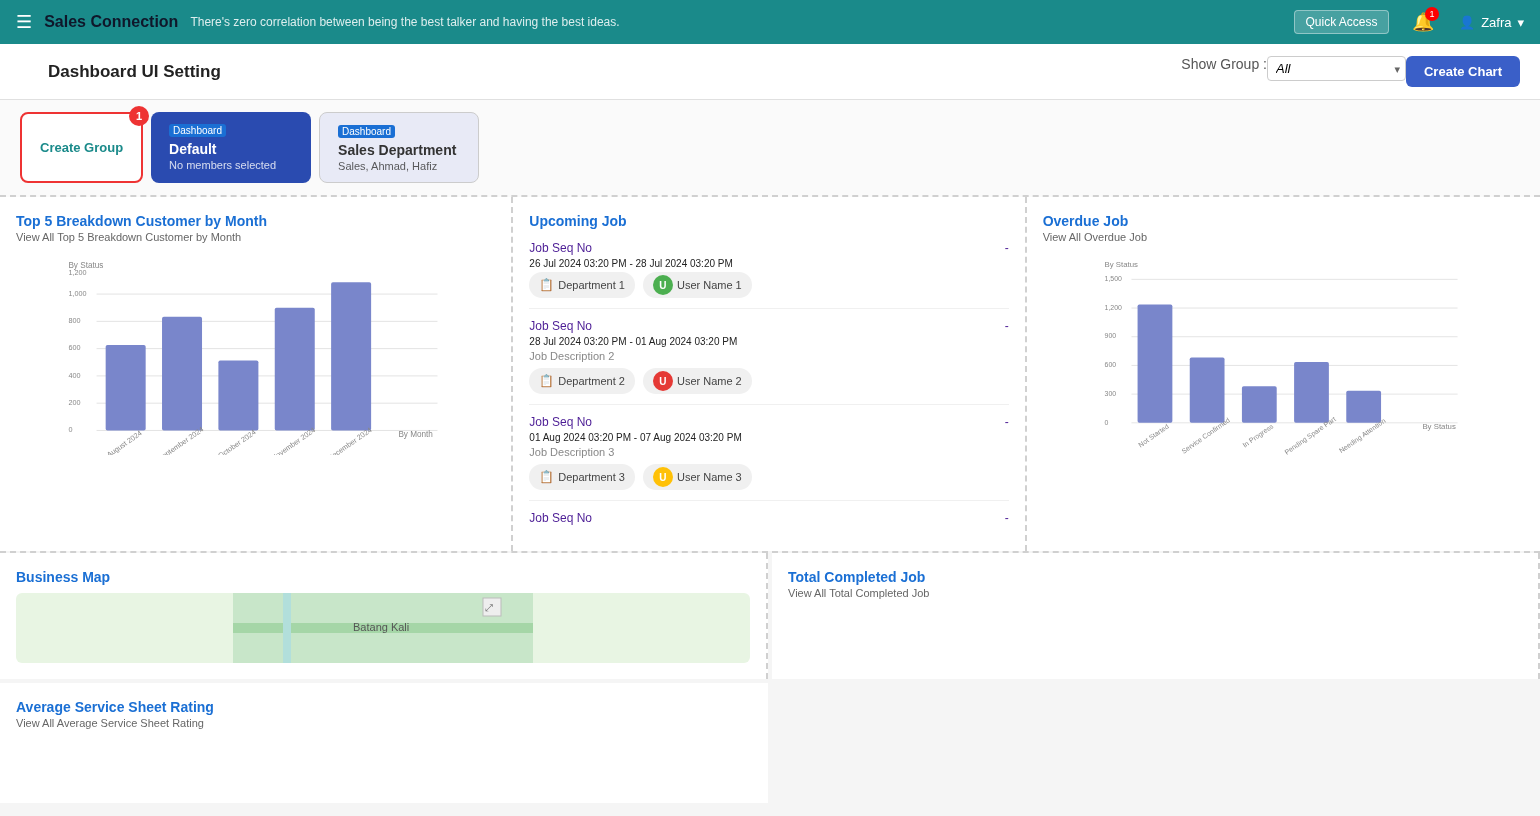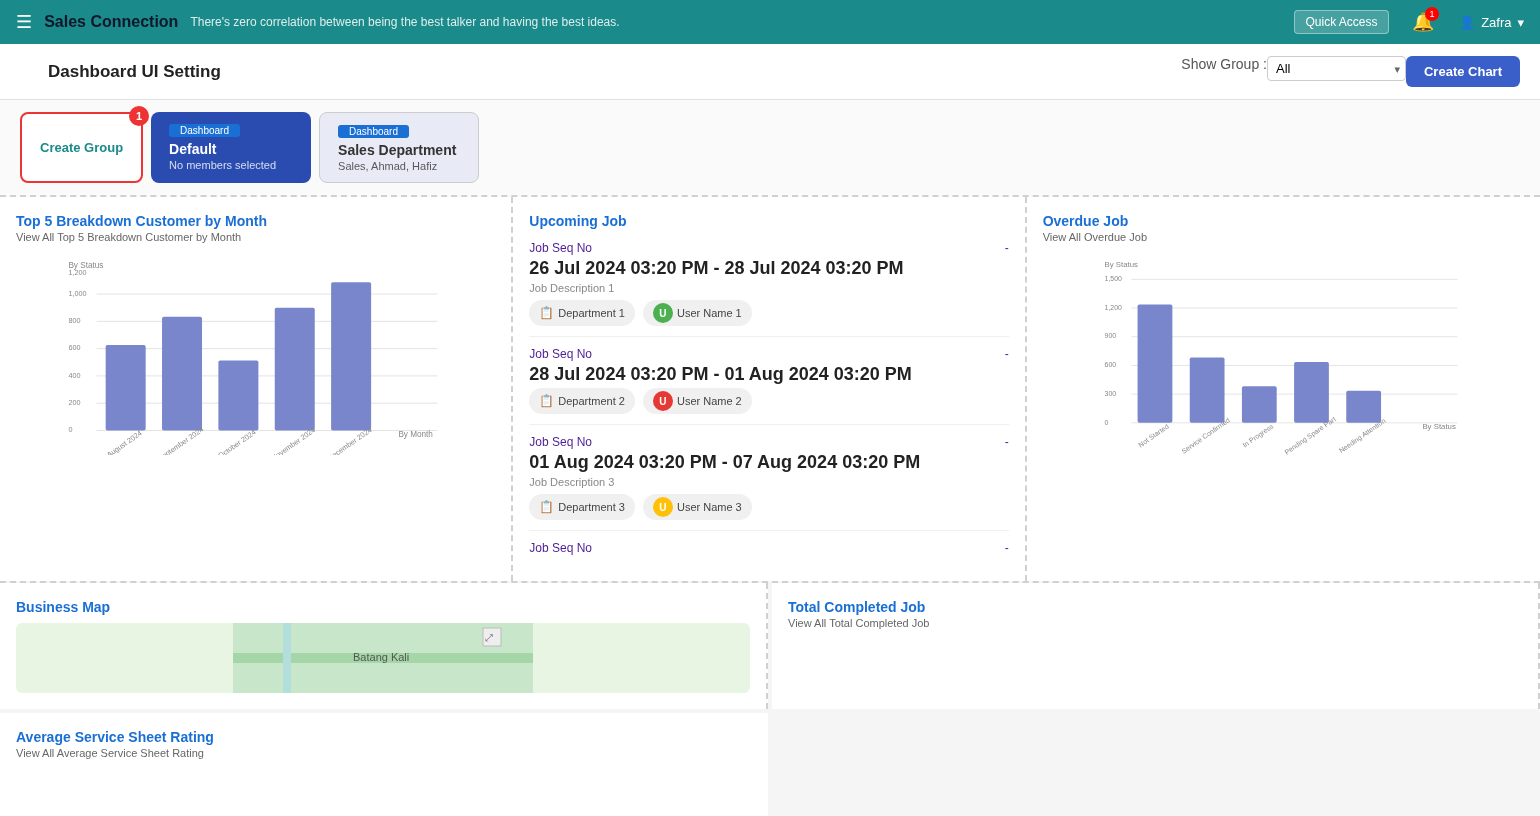--- a/index.html
+++ b/index.html
@@ -46,20 +46,21 @@
       justify-content: space-between;
       border-bottom: 1px solid #e0e0e0;
     }
     .toolbar-title { font-size: 17px; font-weight: 600; color: #222; margin-left: 28px; }
     .toolbar-right { display: flex; align-items: flex-start; }
     .show-group-label { font-size: 14px; color: #555; }
     .show-group-select {
       border: 1px solid #ccc; padding: 4px 24px 4px 8px; border-radius: 4px;
       font-size: 13px; cursor: pointer; appearance: none; background: white;
       min-width: 80px;
+      font-style: italic;
     }
     .create-chart-btn {
       background: #3a5fc8; color: white; border: none; padding: 8px 18px;
       border-radius: 6px; font-size: 13px; font-weight: 600; cursor: pointer;
     }
 
     
     .groups-row {
       background: #fafafa;
       padding: 12px 20px;
@@ -101,21 +102,21 @@
     }
     .group-card.inactive {
       background: #e8eaf6;
       color: #333;
       border: 1px solid #ccc;
     }
     .group-card-tag {
       font-size: 10px;
       background: #1a6fd4;
       color: white;
-      padding: 1px 11px;
+      padding: 1px 4px;
       border-radius: 3px;
       display: inline-block;
       margin-bottom: 4px;
     }
     .group-card.inactive .group-card-tag {
       background: #1a6fd4;
     }
     .group-card-name { font-size: 14px; font-weight: 700; }
     .group-card-sub { font-size: 11px; opacity: 0.8; margin-top: 2px; }
 
@@ -142,21 +143,21 @@
     }
 
     
     svg.bar-chart { width: 100%; height: 200px; }
 
     
     .job-panel { height: 100%; }
     .job-item { padding: 10px 0; border-bottom: 1px solid #f0f0f0; }
     .job-item:last-child { border-bottom: none; }
     .job-seq { font-size: 12px; color: #4c1d95; display: flex; justify-content: space-between; }
-    .job-date { font-size: 18px; color: #222; font-weight: 700; margin: 3px 0; }
+    .job-date { font-size: 10px; color: #222; font-weight: 400; margin: 3px 0; }
     .job-desc { font-size: 11px; color: #888; margin-bottom: 6px; }
     .job-tags { display: flex; gap: 8px; flex-wrap: wrap; }
     .job-tag {
       display: flex; align-items: center; gap: 4px;
       background: #f0f0f0; border-radius: 16px; padding: 3px 10px;
       font-size: 11px; color: #444;
     }
     .job-tag-icon { font-size: 12px; }
     .user-avatar {
       width: 20px; height: 20px; border-radius: 50%;
@@ -303,39 +304,39 @@
   <div class="chart-panel">
     <div class="chart-panel-title">Upcoming Job</div>
     <div class="job-panel">
 
       <div class="job-item">
         <div class="job-seq">
           <span>Job Seq No</span>
           <span>-</span>
         </div>
         <div class="job-date">26 Jul 2024 03:20 PM - 28 Jul 2024 03:20 PM</div>
-        <div class="job-desc">Job Description 1</div>
         <div class="job-tags">
           <span class="job-tag">
             <span class="job-tag-icon">📋</span>
             <span>Department 1</span>
           </span>
           <span class="job-tag">
             <span class="user-avatar" style="background:#4CAF50;">U</span>
             <span>User Name 1</span>
           </span>
         </div>
       </div>
 
       <div class="job-item">
         <div class="job-seq">
           <span>Job Seq No</span>
           <span>-</span>
         </div>
         <div class="job-date">28 Jul 2024 03:20 PM - 01 Aug 2024 03:20 PM</div>
+        <div class="job-desc">Job Description 2</div>
         <div class="job-tags">
           <span class="job-tag">
             <span class="job-tag-icon">📋</span>
             <span>Department 2</span>
           </span>
           <span class="job-tag">
             <span class="user-avatar" style="background:#e53935;">U</span>
             <span>User Name 2</span>
           </span>
         </div>

